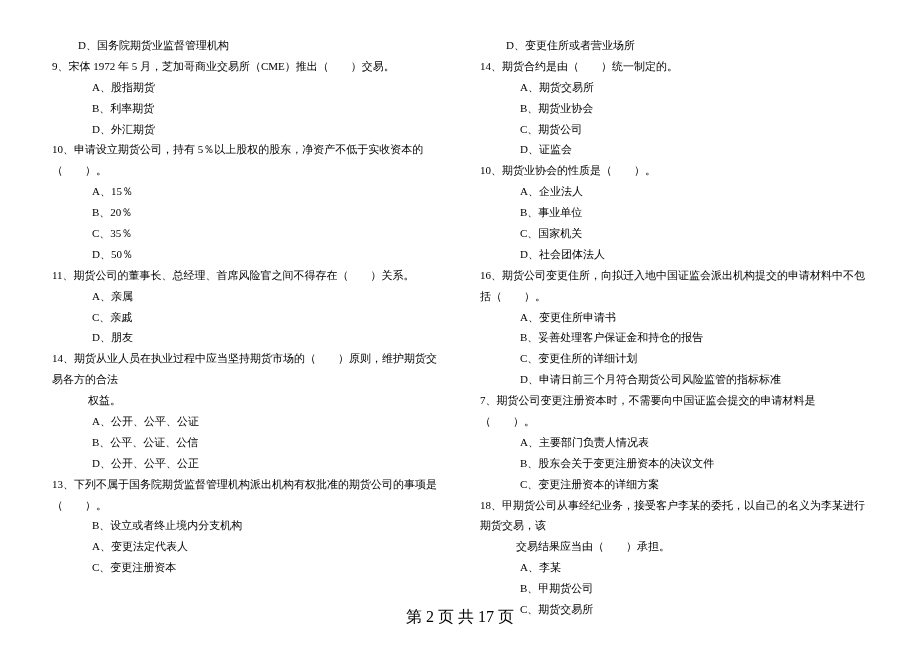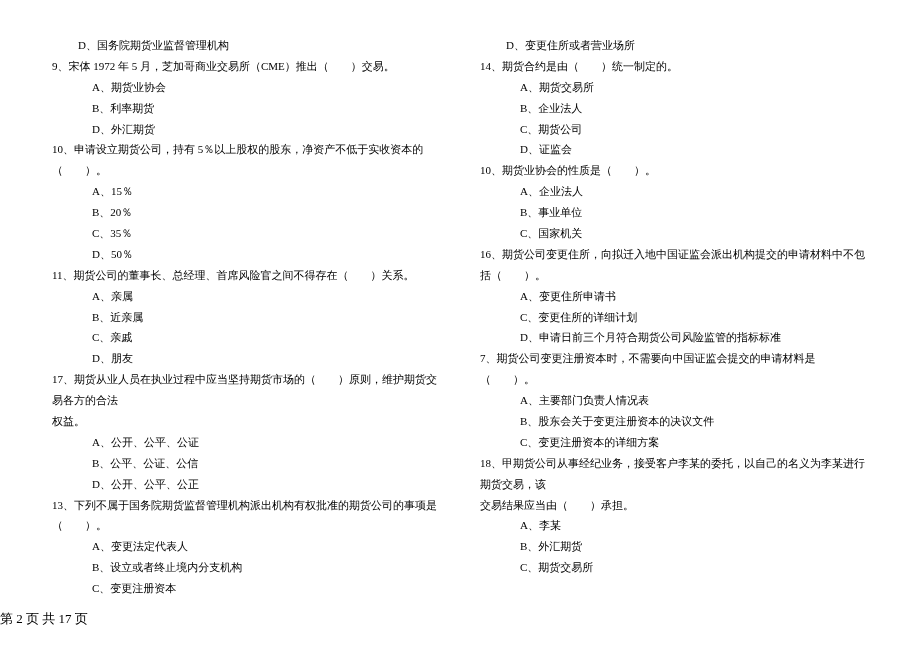--- a/index.html
+++ b/index.html
@@ -17,81 +17,83 @@
     .columns {
       display: flex;
       gap: 36px;
     }
     .col {
       flex: 1;
     }
     .indent-d { padding-left: 28px; }
     .indent-opt { padding-left: 42px; }
     .indent-q { padding-left: 2px; }
-    .q-continue { padding-left: 2px; }
+    .q-continue { padding-left: 2px; margin-left: 36px; }
     .footer {
       position: absolute;
       bottom: 18px;
       left: 0;
       right: 0;
-      font-size: 13px;
+      text-align: center;
+      font-size: 16px;
       font-family: Liberation Serif, serif;
     }
   </style>
 </head>
 <body>
 
 <div class="columns">
   <div class="col">
     <div class="indent-d">D、国务院期货业监督管理机构</div>
     <div class="indent-q">9、宋体 1972 年 5 月，芝加哥商业交易所（CME）推出（　　）交易。</div>
-    <div class="indent-opt">A、期货业协会</div>
+    <div class="indent-opt">A、股指期货</div>
     <div class="indent-opt">B、利率期货</div>
     <div class="indent-opt">D、外汇期货</div>
     <div class="indent-q">10、申请设立期货公司，持有 5％以上股权的股东，净资产不低于实收资本的（　　）。</div>
     <div class="indent-opt">A、15％</div>
     <div class="indent-opt">B、20％</div>
     <div class="indent-opt">C、35％</div>
     <div class="indent-opt">D、50％</div>
     <div class="indent-q">11、期货公司的董事长、总经理、首席风险官之间不得存在（　　）关系。</div>
     <div class="indent-opt">A、亲属</div>
-    <div class="indent-opt">B、近亲属</div>
     <div class="indent-opt">C、亲戚</div>
     <div class="indent-opt">D、朋友</div>
-    <div class="indent-q">17、期货从业人员在执业过程中应当坚持期货市场的（　　）原则，维护期货交易各方的合法</div>
+    <div class="indent-q">14、期货从业人员在执业过程中应当坚持期货市场的（　　）原则，维护期货交易各方的合法</div>
     <div class="q-continue">权益。</div>
     <div class="indent-opt">A、公开、公平、公证</div>
     <div class="indent-opt">B、公平、公证、公信</div>
     <div class="indent-opt">D、公开、公平、公正</div>
     <div class="indent-q">13、下列不属于国务院期货监督管理机构派出机构有权批准的期货公司的事项是（　　）。</div>
+    <div class="indent-opt">B、设立或者终止境内分支机构</div>
     <div class="indent-opt">A、变更法定代表人</div>
-    <div class="indent-opt">B、设立或者终止境内分支机构</div>
     <div class="indent-opt">C、变更注册资本</div>
   </div>
 
   <div class="col">
     <div class="indent-d">D、变更住所或者营业场所</div>
     <div class="indent-q">14、期货合约是由（　　）统一制定的。</div>
     <div class="indent-opt">A、期货交易所</div>
-    <div class="indent-opt">B、企业法人</div>
+    <div class="indent-opt">B、期货业协会</div>
     <div class="indent-opt">C、期货公司</div>
     <div class="indent-opt">D、证监会</div>
     <div class="indent-q">10、期货业协会的性质是（　　）。</div>
     <div class="indent-opt">A、企业法人</div>
     <div class="indent-opt">B、事业单位</div>
     <div class="indent-opt">C、国家机关</div>
+    <div class="indent-opt">D、社会团体法人</div>
     <div class="indent-q">16、期货公司变更住所，向拟迁入地中国证监会派出机构提交的申请材料中不包括（　　）。</div>
     <div class="indent-opt">A、变更住所申请书</div>
+    <div class="indent-opt">B、妥善处理客户保证金和持仓的报告</div>
     <div class="indent-opt">C、变更住所的详细计划</div>
     <div class="indent-opt">D、申请日前三个月符合期货公司风险监管的指标标准</div>
     <div class="indent-q">7、期货公司变更注册资本时，不需要向中国证监会提交的申请材料是（　　）。</div>
     <div class="indent-opt">A、主要部门负责人情况表</div>
     <div class="indent-opt">B、股东会关于变更注册资本的决议文件</div>
     <div class="indent-opt">C、变更注册资本的详细方案</div>
     <div class="indent-q">18、甲期货公司从事经纪业务，接受客户李某的委托，以自己的名义为李某进行期货交易，该</div>
     <div class="q-continue">交易结果应当由（　　）承担。</div>
     <div class="indent-opt">A、李某</div>
-    <div class="indent-opt">B、外汇期货</div>
+    <div class="indent-opt">B、甲期货公司</div>
     <div class="indent-opt">C、期货交易所</div>
   </div>
 </div>
 
 <div class="footer">第 2 页 共 17 页</div>
 
 </body></html>

